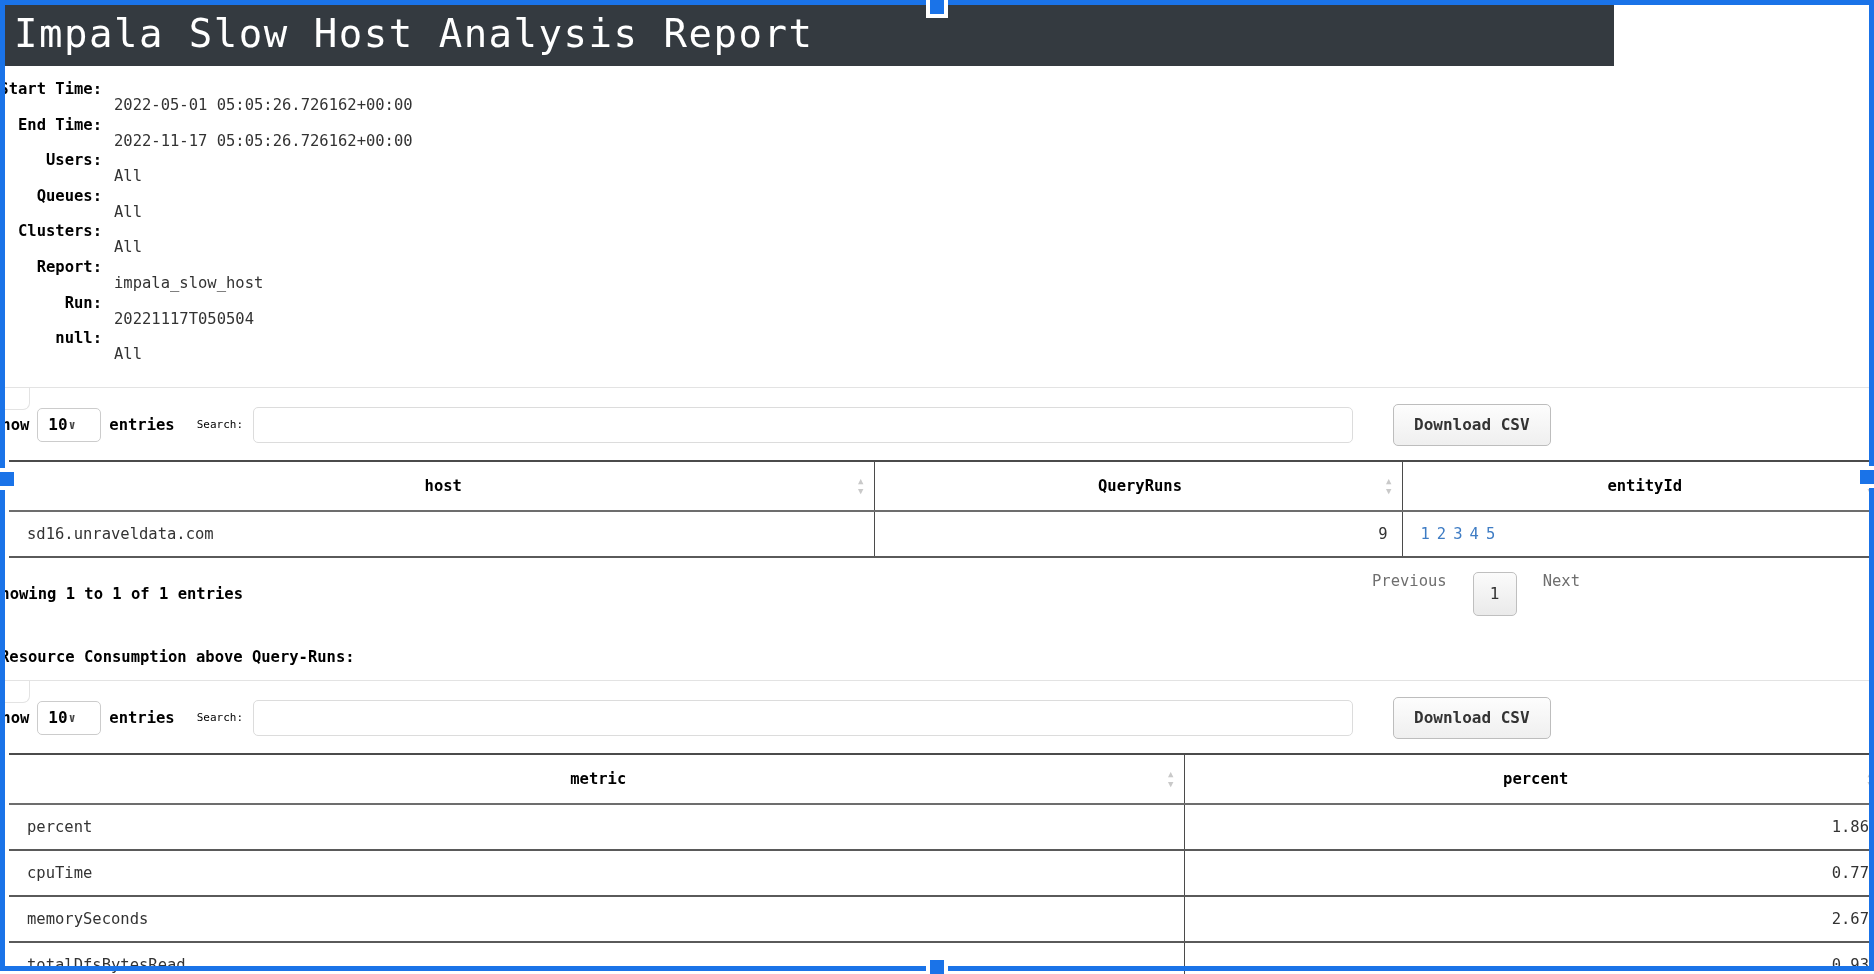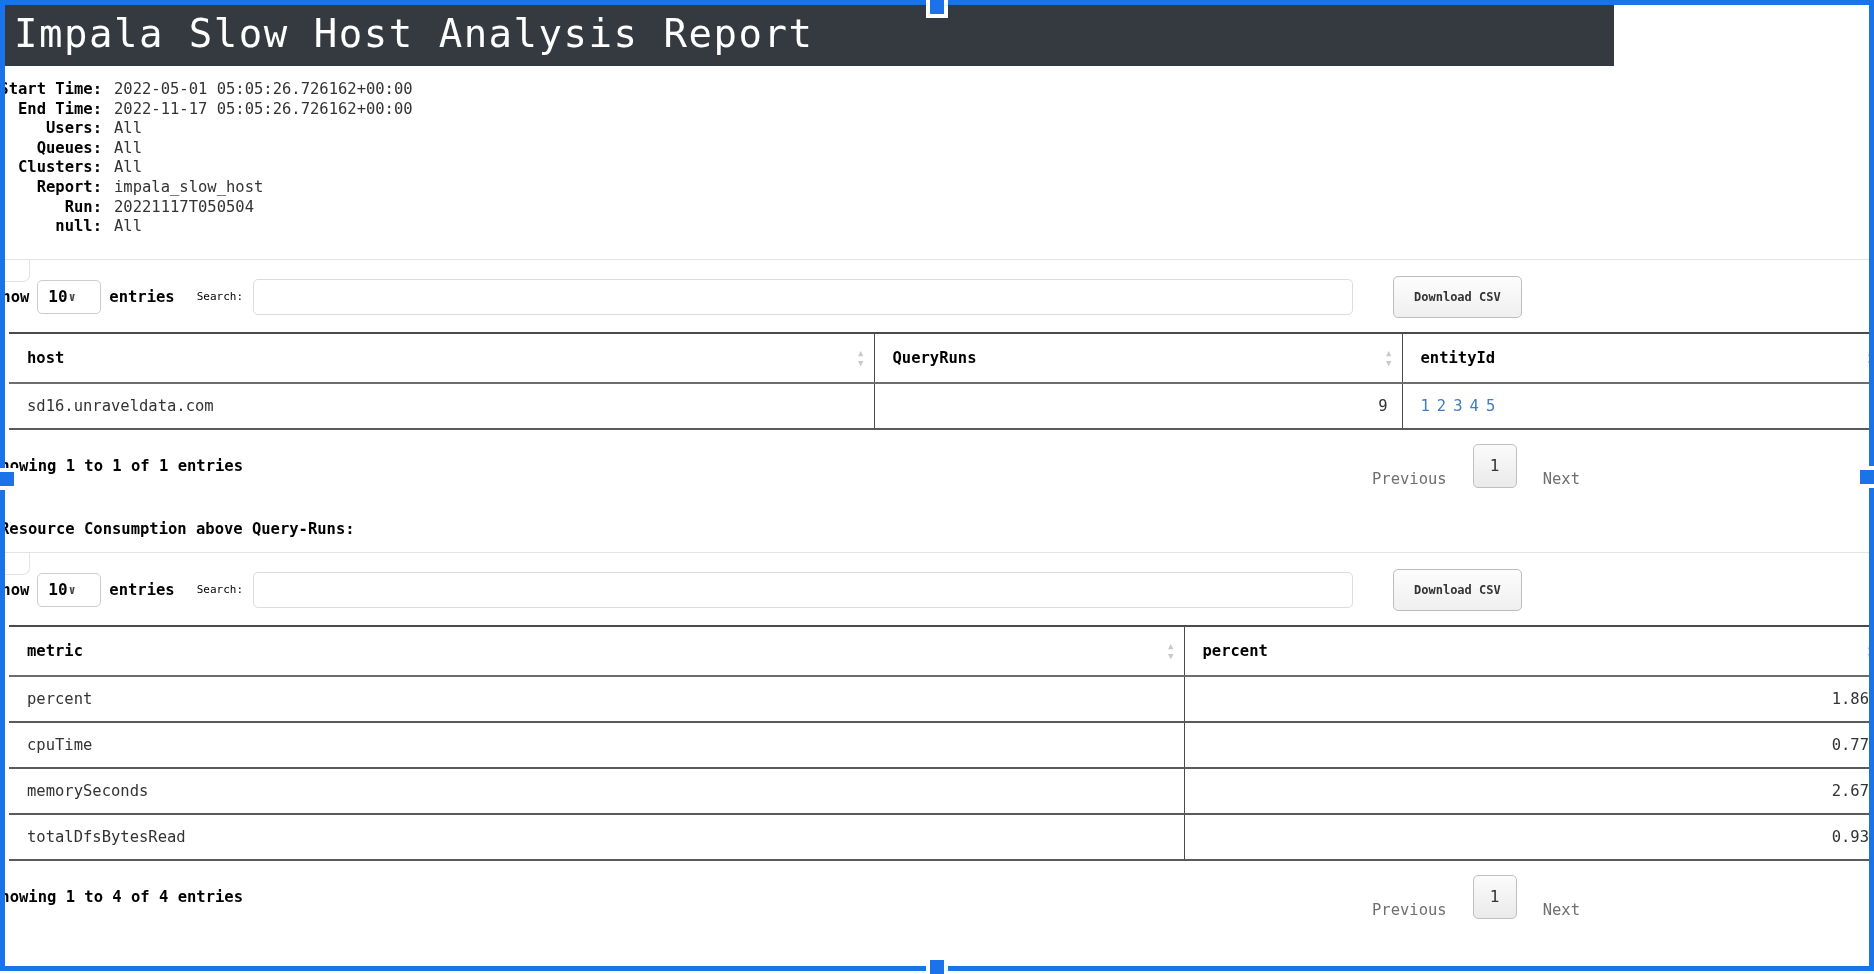--- a/index.html
+++ b/index.html
@@ -64,20 +64,21 @@
     text-align: right;
     font-weight: bold;
     color: #000;
     white-space: pre;
     margin-left: -22px;
   }
   .meta-value {
     margin-left: 12px;
     color: #333;
     white-space: pre;
+    margin-top: 16px;
   }
 
   
   .panel {
     position: relative;
     margin-left: -9px;
     border: 1px solid #e3e3e3;
     border-radius: 7px 7px 0 0;
     border-bottom: none;
     width: 1884px;
@@ -133,21 +134,21 @@
     padding: 0 10px;
     font-family: "DejaVu Sans Mono", "Liberation Mono", monospace;
     color: #333;
     max-width: 1100px;
   }
   .btn-csv {
     margin-left: 40px;
     margin-right: 26px;
     height: 42px;
     padding: 0 20px;
-    font-size: 12px;
+    font-size: 16px;
     font-weight: bold;
     font-family: "DejaVu Sans Mono", "Liberation Mono", monospace;
     color: #333;
     border: 1px solid #bdbdbd;
     border-radius: 5px;
     background: linear-gradient(to bottom, #fdfdfd 0%, #efefef 100%);
     cursor: pointer;
     white-space: nowrap;
   }
 
@@ -156,21 +157,21 @@
     width: 1874px;
     border-collapse: collapse;
     margin-left: 9px;
     table-layout: fixed;
   }
   table.dt thead th {
     border-top: 2px solid #4b4b4b;
     border-bottom: 2px solid #6d6d6d;
     border-right: 1px solid #4b4b4b;
     padding: 15px 14px 15px 18px;
-    text-align: left;
+    text-align: center;
     font-size: 15.5px;
     font-weight: bold;
     color: #000;
     position: relative;
     background: #fff;
     white-space: nowrap;
     cursor: pointer;
   }
   table.dt thead th:last-child { border-right: none; }
   .sort-ind {
@@ -199,21 +200,21 @@
   
   .table-footer {
     display: flex; align-items: center; justify-content: space-between;
     padding: 14px 0 10px 0;
     margin-left: -9px;
   }
   .info {
     font-size: 15.5px; font-weight: bold; color: #000;
     white-space: pre;
   }
-  .paginate { display: flex; align-items: flex-end; margin-right: 22px; }
+  .paginate { display: flex; align-items: flex-start; margin-right: 22px; }
   .pg {
     font-size: 15.5px;
     font-family: "DejaVu Sans Mono", "Liberation Mono", monospace;
     color: #6f6f6f;
     padding: 0 12px;
     cursor: pointer;
     white-space: nowrap;
   }
   .pg-num {
     margin: 0 14px;

